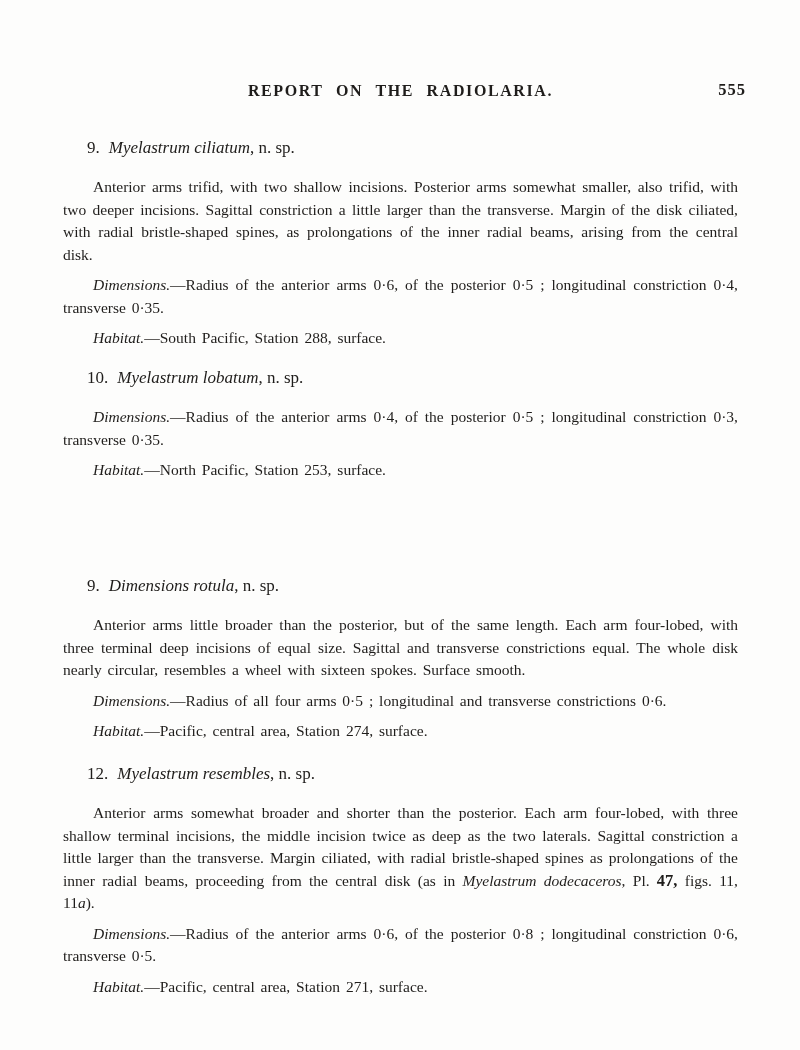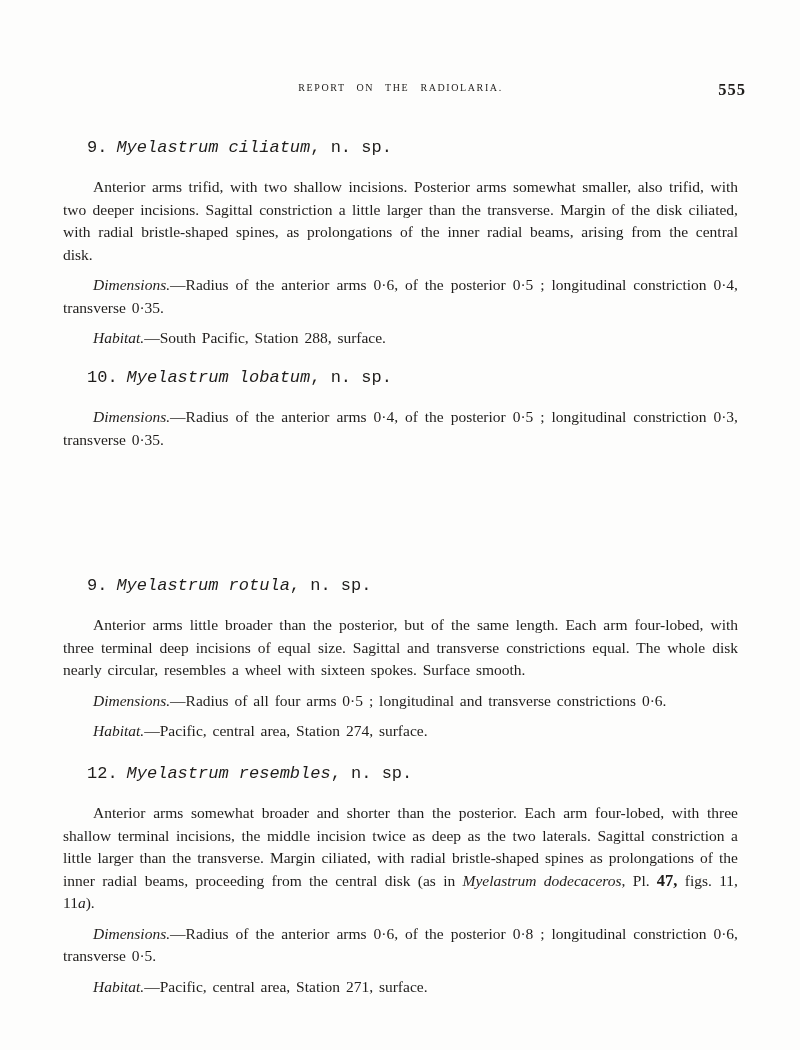--- a/index.html
+++ b/index.html
@@ -17,22 +17,22 @@
     top: 82px;
     left: 55px;
     right: 54px;
     height: 22px;
   }
   .header-title {
     position: absolute;
     left: 50%;
     transform: translateX(-50%);
     top: 0;
-    font-weight: normal;
-    font-size: 10px;
+    font-weight: bold;
+    font-size: 16px;
     letter-spacing: 1.6px;
     word-spacing: 7px;
     white-space: nowrap;
     text-align: center;
   }
   .page-number {
     position: absolute;
     right: 0;
     top: -2px;
     font-weight: bold;
@@ -43,21 +43,20 @@
     position: absolute;
     left: 55px;
     width: 691px;
   }
   .species-heading {
     margin: 0 0 16px 0;
     font-size: 17px;
     font-weight: normal;
     line-height: 24px;
     text-indent: 32px;
-    font-family: Liberation Mono, monospace;
   }
   .species-number { font-style: normal; margin-right: 9px; }
   .species-name { font-style: italic; }
   .para {
     margin: 8px;
     font-size: 15.5px;
     line-height: 22.5px;
     text-align: justify;
     text-indent: 30px;
     word-spacing: 2px;
@@ -82,24 +81,25 @@
   <section class="species s9">
     <h2 class="species-heading"><span class="species-number">9.</span><span class="species-name">Myelastrum ciliatum</span><span>, n. sp.</span></h2>
     <p class="para"><span>Anterior arms trifid, with two shallow incisions. Posterior arms somewhat smaller, also trifid, with two deeper incisions. Sagittal constriction a little larger than the transverse. Margin of the disk ciliated, with radial bristle-shaped spines, as prolongations of the inner radial beams, arising from the central disk.</span></p>
     <p class="para"><span class="i">Dimensions.</span><span>—Radius of the anterior arms 0·6, of the posterior 0·5 ; longitudinal constriction 0·4, transverse 0·35.</span></p>
     <p class="para"><span class="i">Habitat.</span><span>—South Pacific, Station 288, surface.</span></p>
   </section>
 
   <section class="species s10">
     <h2 class="species-heading"><span class="species-number">10.</span><span class="species-name">Myelastrum lobatum</span><span>, n. sp.</span></h2>
     <p class="para"><span class="i">Dimensions.</span><span>—Radius of the anterior arms 0·4, of the posterior 0·5 ; longitudinal constriction 0·3, transverse 0·35.</span></p>
+    <p class="para"><span class="i">Habitat.</span><span>—North Pacific, Station 253, surface.</span></p>
   </section>
 
   <section class="species s11">
-    <h2 class="species-heading"><span class="species-number">9.</span><span class="species-name">Myelastrum rotula</span><span>, n. sp.</span></h2>
+    <h2 class="species-heading"><span class="species-number">9.</span><span class="species-name">Dimensions rotula</span><span>, n. sp.</span></h2>
     <p class="para"><span>Anterior arms little broader than the posterior, but of the same length. Each arm four-lobed, with three terminal deep incisions of equal size. Sagittal and transverse constrictions equal. The whole disk nearly circular, resembles a wheel with sixteen spokes. Surface smooth.</span></p>
     <p class="para"><span class="i">Dimensions.</span><span>—Radius of all four arms 0·5 ; longitudinal and transverse constrictions 0·6.</span></p>
     <p class="para"><span class="i">Habitat.</span><span>—Pacific, central area, Station 274, surface.</span></p>
   </section>
 
   <section class="species s12">
     <h2 class="species-heading"><span class="species-number">12.</span><span class="species-name">Myelastrum resembles</span><span>, n. sp.</span></h2>
     <p class="para"><span>Anterior arms somewhat broader and shorter than the posterior. Each arm four-lobed, with three shallow terminal incisions, the middle incision twice as deep as the two laterals. Sagittal constriction a little larger than the transverse. Margin ciliated, with radial bristle-shaped spines as prolongations of the inner radial beams, proceeding from the central disk (as in </span><span class="i">Myelastrum dodecaceros</span><span>, Pl. </span><span class="b">47,</span><span> figs. 11, 11</span><span class="i">a</span><span>).</span></p>
     <p class="para"><span class="i">Dimensions.</span><span>—Radius of the anterior arms 0·6, of the posterior 0·8 ; longitudinal constriction 0·6, transverse 0·5.</span></p>
     <p class="para"><span class="i">Habitat.</span><span>—Pacific, central area, Station 271, surface.</span></p>

